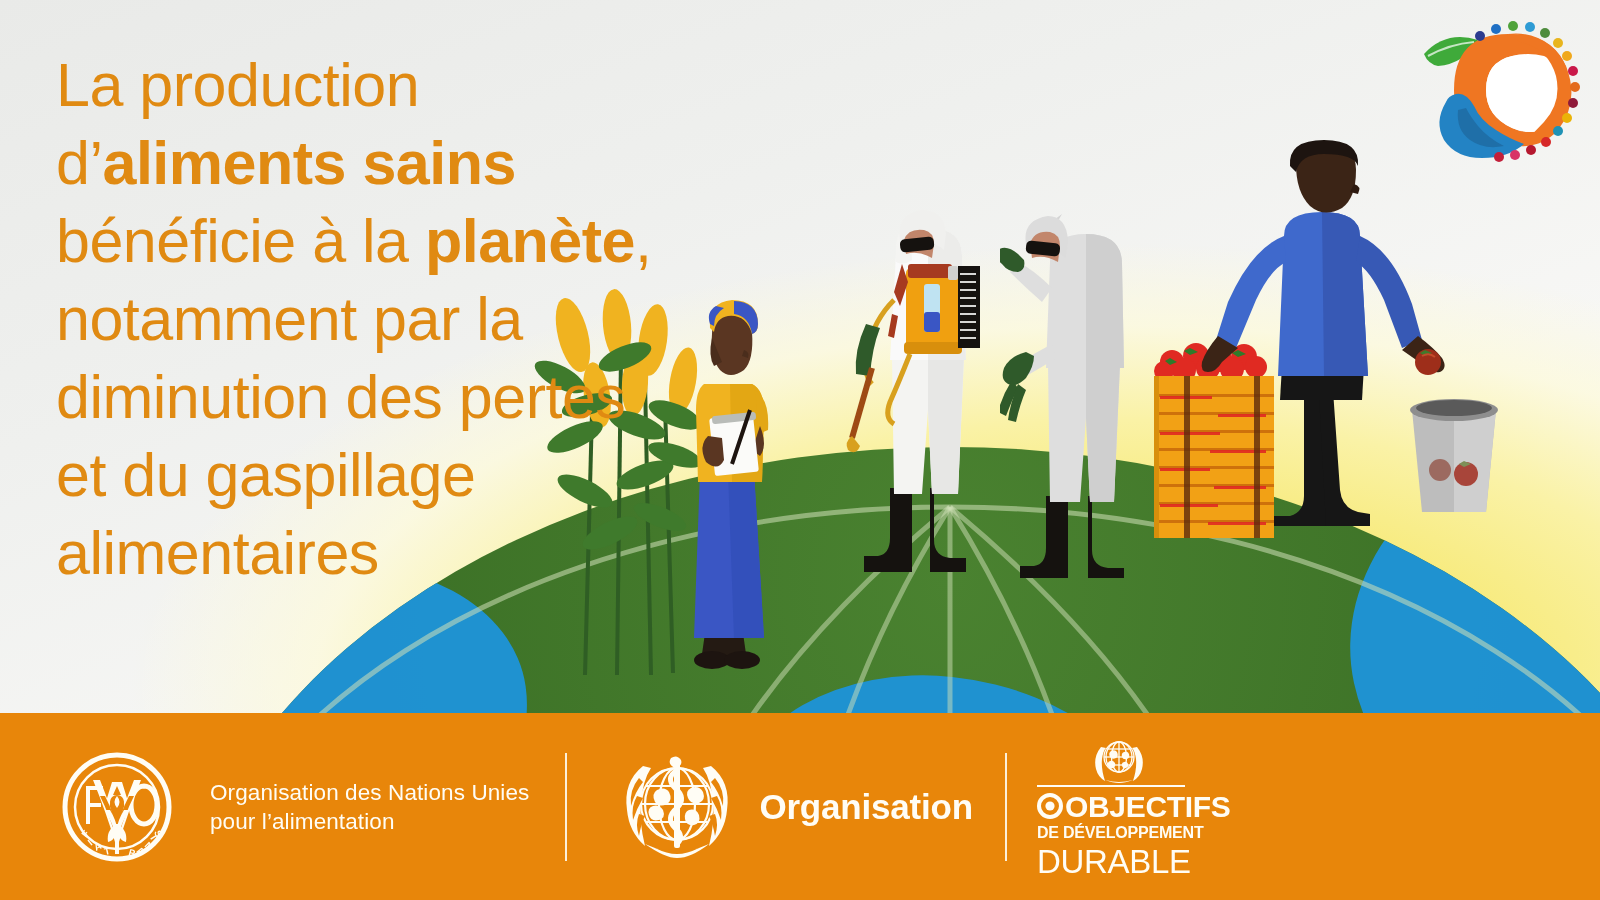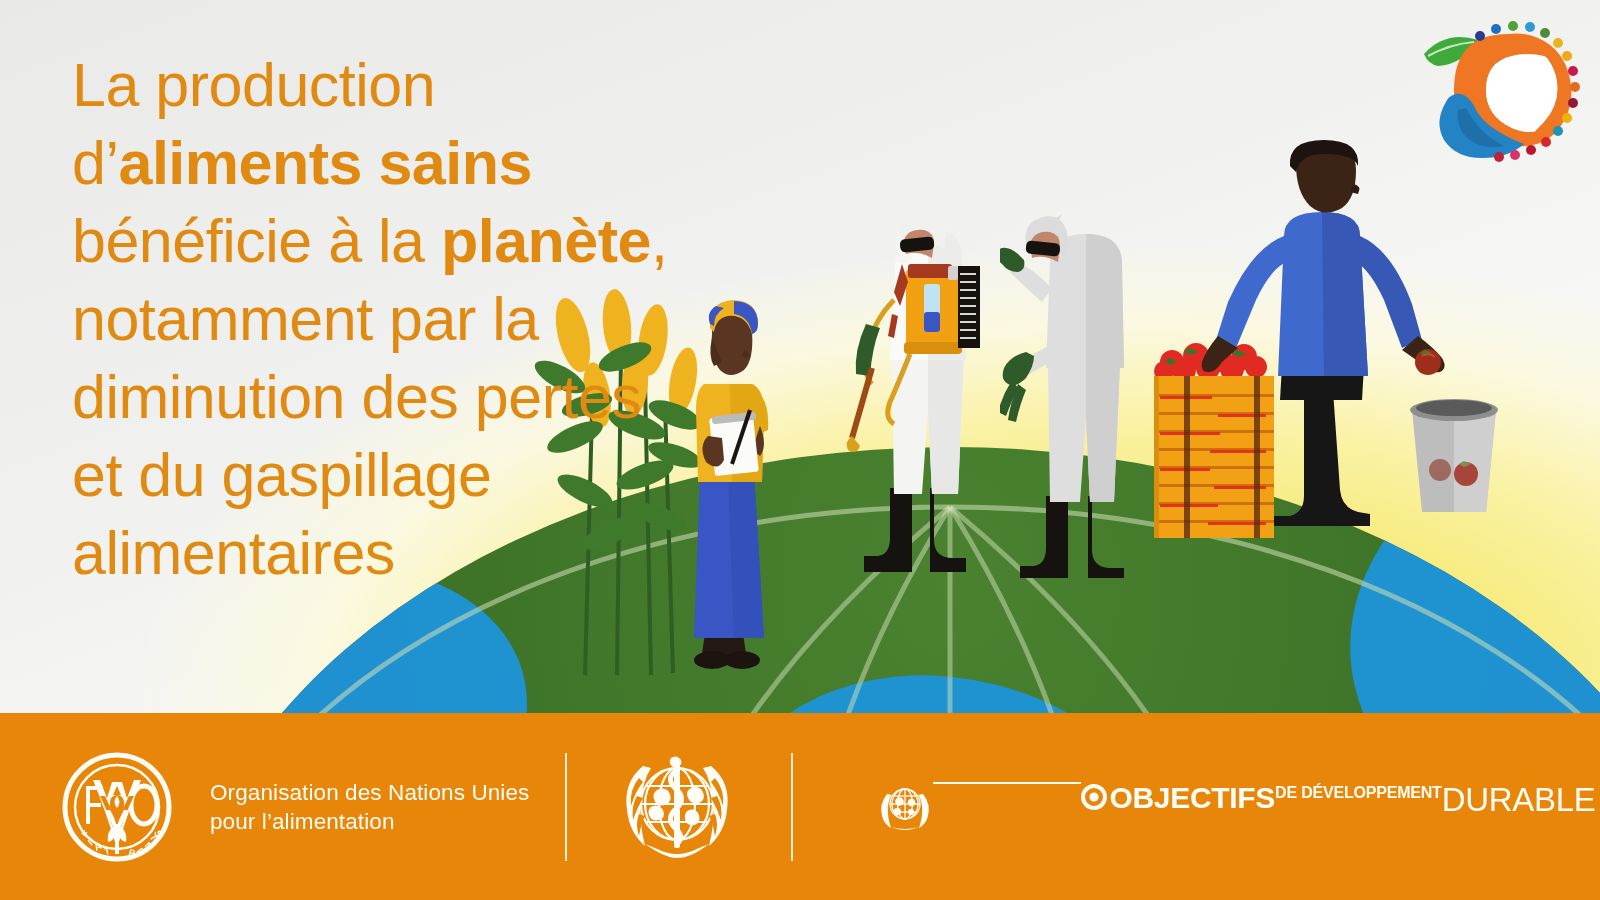--- a/index.html
+++ b/index.html
@@ -55,21 +55,21 @@
     transform:rotate(6deg);
   }
   .w3 { 
     left:1180px; top:-20px; width:520px; height:420px;
     border-radius:46% 54% 50% 50% / 48% 45% 55% 52%;
     transform:rotate(-12deg);
   }
 
   
   .headline {
-    position:absolute; left:72px; top:46px;
+    position:absolute; left:56px; top:46px;
     width:620px;
     color:#e08a12;
     font-size:61px;
     line-height:78px;
     font-weight:400;
     letter-spacing:-0.5px;
   }
   .headline b { font-weight:700; }
 
   
@@ -93,21 +93,21 @@
   .who-block { margin-left:46px; }
   .who-text {
     color:#fffdf5; font-size:35px; line-height:41px; font-weight:700;
     margin-left:18px; letter-spacing:-.2px;
   }
   .divider {
     width:2px; height:108px; background:#fdf6e6; opacity:.95;
   }
   .d1 { margin-left:36px; }
   .d2 { margin-left:32px; }
-  .sdg-block { margin-left:30px; flex-direction:row; align-items:flex-start; }
+  .sdg-block { margin-left:30px; flex-direction:column; align-items:flex-start; }
   .sdg-line1 { color:#fffdf5; font-size:30px; font-weight:700; line-height:31px; letter-spacing:-.3px; display:flex; align-items:center;}
   .sdg-line2 { color:#fffdf5; font-size:16px; font-weight:700; line-height:22px; letter-spacing:-.2px;}
   .sdg-line3 { color:#fffdf5; font-size:33px; font-weight:400; line-height:35px; letter-spacing:-.3px;}
   .sdg-rule { width:148px; height:2px; background:#fffdf5; margin-bottom:4px;}
   .sdg-un { position:relative; margin-left:54px; margin-bottom:2px;}
 </style>
 </head>
 <body>
 
 <div id="poster">
@@ -428,20 +428,21 @@
           <path d="M26 30 Q16 42 18 58 Q22 44 30 34 Z"></path>
           <path d="M24 48 Q18 58 20 72 Q24 60 30 50 Z"></path>
           <path d="M26 66 Q22 76 26 88 Q28 76 32 68 Z"></path>
           <path d="M102 30 Q112 42 110 58 Q106 44 98 34 Z"></path>
           <path d="M104 48 Q110 58 108 72 Q104 60 98 50 Z"></path>
           <path d="M102 66 Q106 76 102 88 Q100 76 96 68 Z"></path>
           <path d="M42 100 Q54 106 64 106 Q74 106 86 100 Q72 102 64 102 Q56 102 42 100 Z"></path>
         </g>
       </svg>
       <div class="who-text">
+        <div>Organisation</div>
       </div>
     </div>
 
     <div class="divider d2"></div>
 
     <div class="footer-block sdg-block">
       <svg class="sdg-un" width="56" height="48" viewBox="0 0 56 48">
         <g fill="none" stroke="#fffdf5" stroke-width="1.3">
           <circle cx="28" cy="22" r="15"></circle>
           <ellipse cx="28" cy="22" rx="7.5" ry="15"></ellipse>

